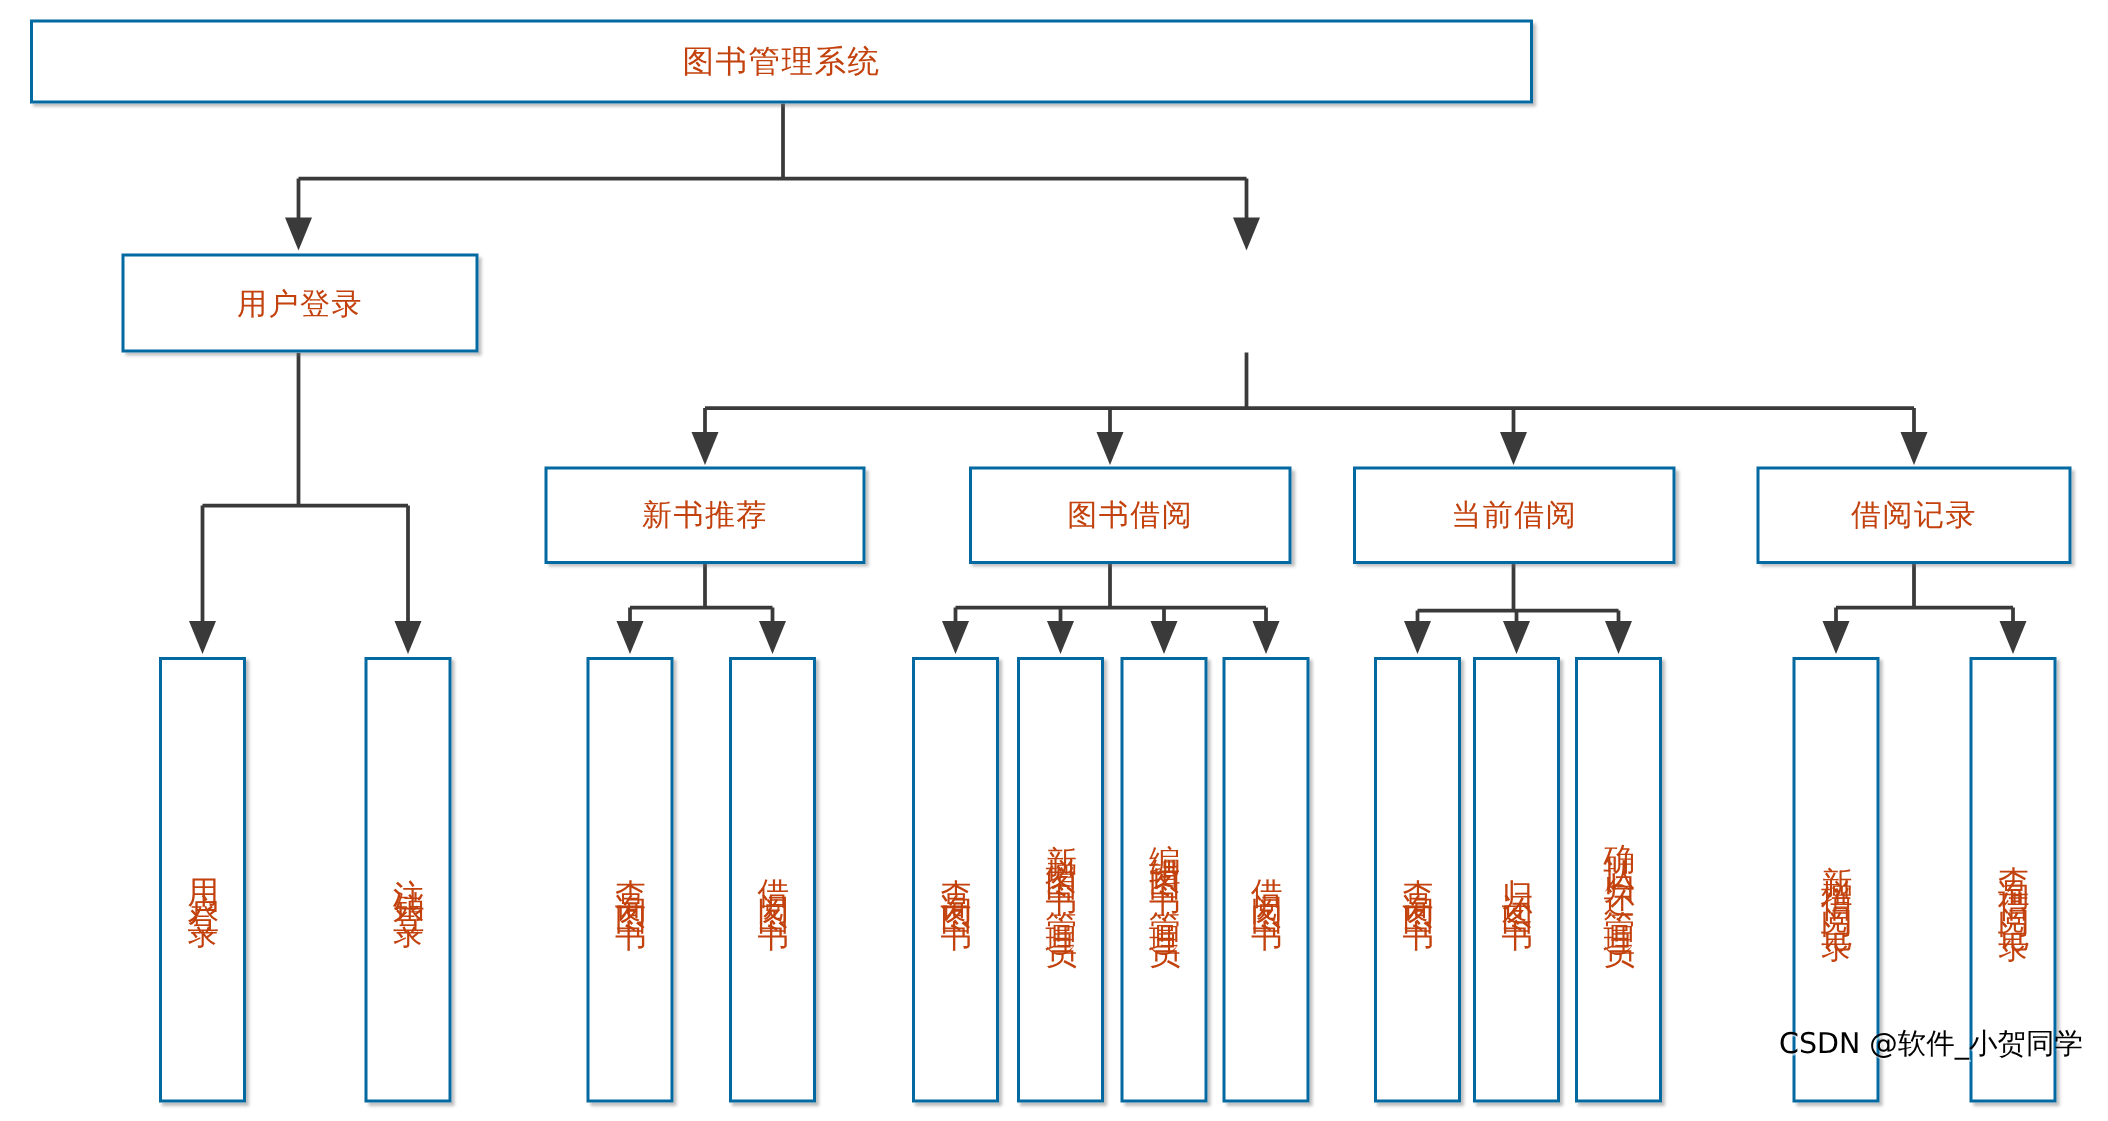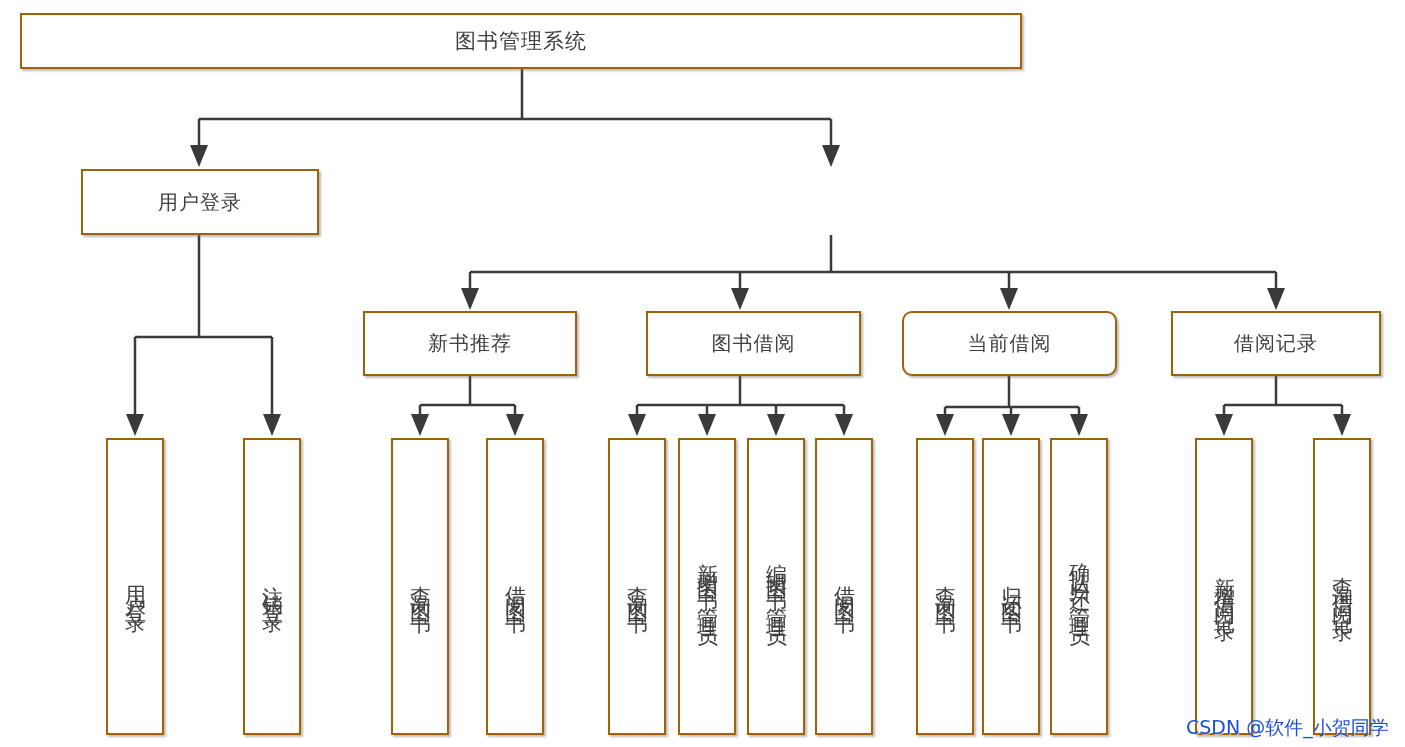--- a/index.html
+++ b/index.html
@@ -19,68 +19,68 @@
     position: absolute;
     left: 0; top: 0;
     width: 1405px;
     height: 747px;
     z-index: 1;
   }
   .box {
     position: absolute;
     box-sizing: border-box;
     background: #ffffff;
-    border: 2px solid #a16207;
+    border: 2px solid #0369a1;
     box-shadow: 2px 2px 2px rgba(110,110,110,0.45);
     display: flex;
     align-items: center;
     justify-content: center;
-    color: #404040;
+    color: #c2410c;
     z-index: 2;
   }
   .hbox { font-size: 20px; letter-spacing: 1px; }
   .root-box { font-size: 21px; }
   .vbox {
     writing-mode: vertical-rl;
     text-orientation: mixed;
     font-size: 21px;
     letter-spacing: 9px;
     line-height: 1;
   }
   
   .n-root  { left: 20px;  top: 13px;  width: 1002px; height: 56px; }
   
   .n-l2a   { left: 81px;  top: 169px; width: 238px; height: 66px; }
   .n-l2b   { left: 713px; top: 169px; width: 238px; height: 66px; }
   
   .n-l3a   { left: 363px;  top: 311px; width: 214px; height: 65px; }
   .n-l3b   { left: 633px;  top: 311px; width: 215px; height: 65px; margin-left: 13px; }
-  .n-l3c   { left: 902px;  top: 311px; width: 215px; height: 65px; border-radius: 10px; }
+  .n-l3c   { left: 902px;  top: 311px; width: 215px; height: 65px; }
   .n-l3d   { left: 1171px; top: 311px; width: 210px; height: 65px; }
   
   .leaf { top: 438px; width: 58px; height: 297px; }
   .lf1  { left: 106px; }
   .lf2  { left: 243px; }
   .lf3  { left: 391px; }
   .lf4  { left: 486px; }
   .lf5  { left: 608px; }
   .lf6  { left: 678px; }
   .lf7  { left: 747px; }
   .lf8  { left: 815px; }
   .lf9  { left: 916px; }
   .lf10 { left: 982px; }
   .lf11 { left: 1050px; }
   .lf12 { left: 1195px; }
   .lf13 { left: 1313px; }
   #watermark {
     position: absolute;
     left: 1186px;
-    top: 715px;
+    top: 683px;
     font-size: 19px;
-    color: #1d4ed8;
+    color: #000000;
     white-space: nowrap;
     z-index: 10;
     text-shadow: 1px 1px 0 rgba(255,255,255,0.6);
   }
 </style>
 </head>
 <body>
 
 <div id="stage">
 

